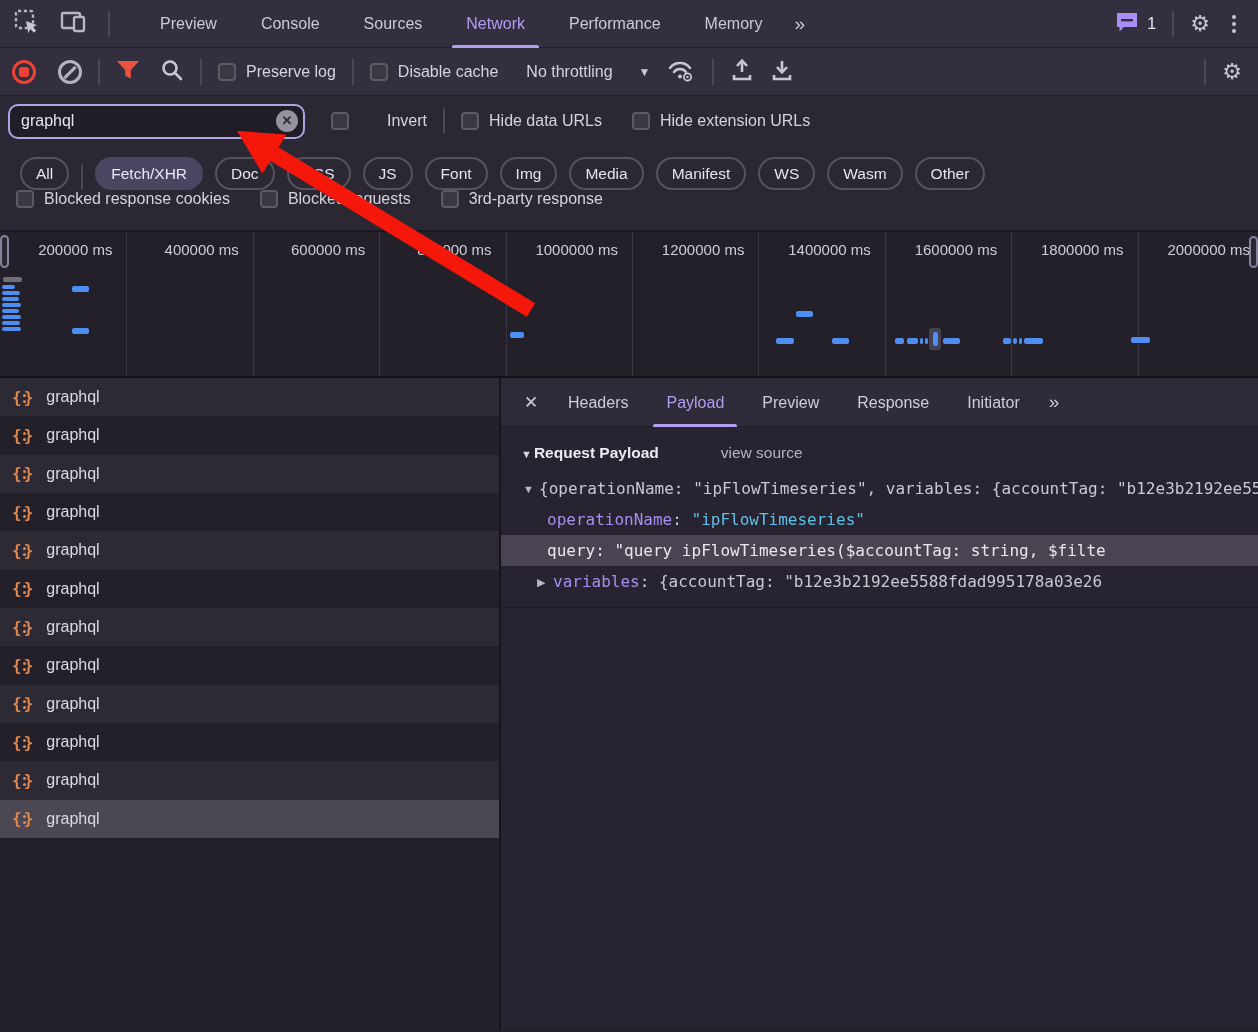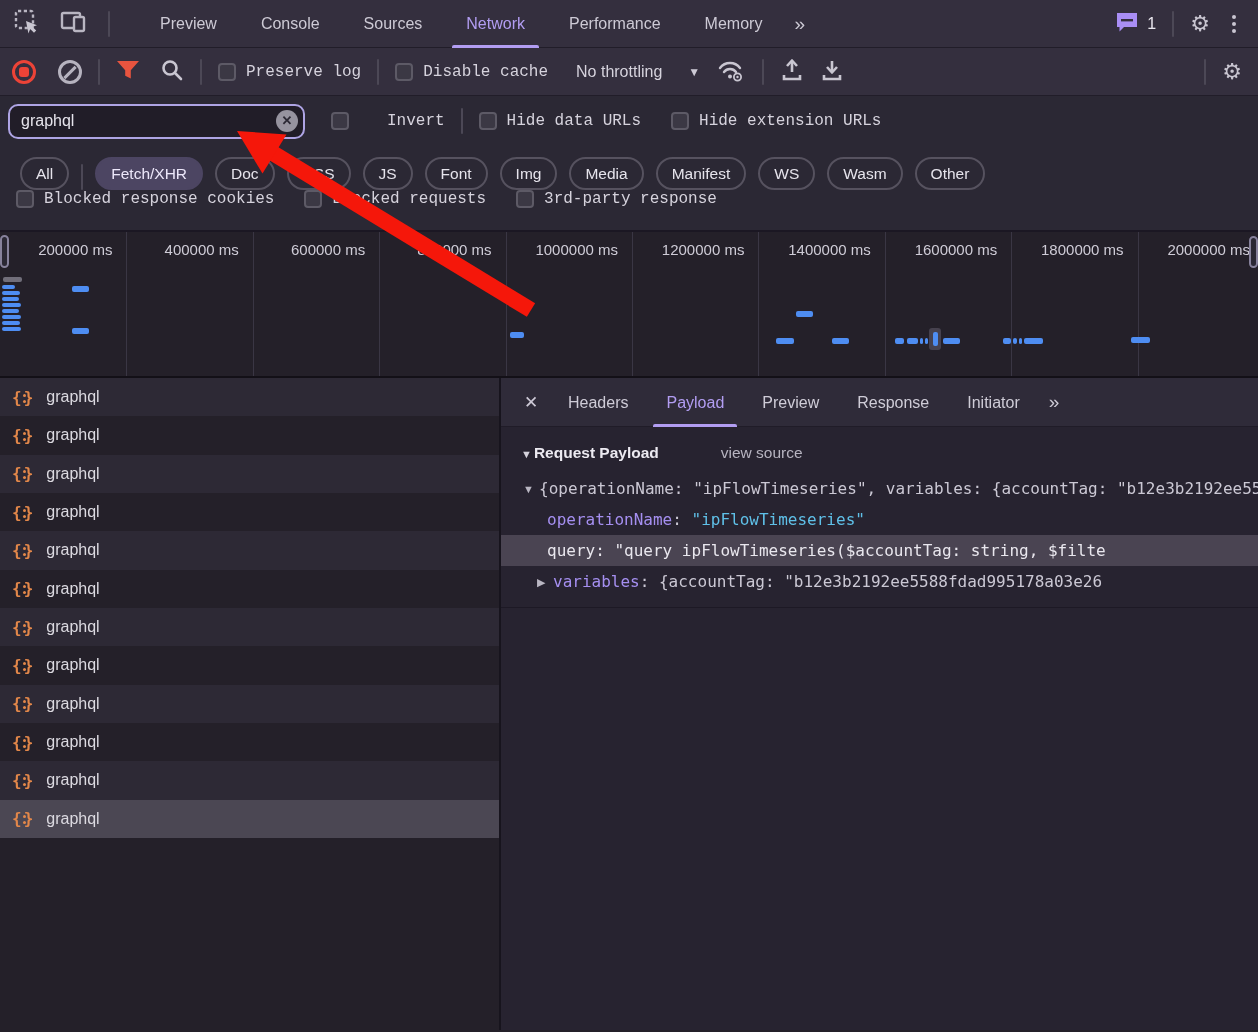--- a/index.html
+++ b/index.html
@@ -23,21 +23,21 @@
   .kebab{display:inline-flex;flex-direction:column;gap:3px;padding:2px 6px;}
   .kebab i{width:4px;height:4px;border-radius:50%;background:#c9c6d1;}
   .gear{font-size:22px;color:#c9c6d1;line-height:1;}
   .more-chevron{color:#cdcad5;font-size:19px;padding:0 10px;line-height:48px;}
   
   .toolbar{height:48px;background:#342f3e;border-bottom:1px solid #211d29;display:flex;align-items:center;gap:16px;padding:0 16px 0 12px;}
   .rec{width:24px;height:24px;border:3px solid var(--record_red);border-radius:50%;position:relative;flex:none;}
   .rec::after{content:"";position:absolute;left:50%;top:50%;width:10px;height:10px;margin:-5px 0 0 -5px;background:var(--record_red);border-radius:3px;}
   .clear-ic{width:24px;height:24px;border:3px solid #b6b3bf;border-radius:50%;position:relative;flex:none;}
   .clear-ic::after{content:"";position:absolute;left:1px;top:8px;width:16px;height:3px;background:#b6b3bf;transform:rotate(-45deg);}
-  .cbrow{display:flex;align-items:center;gap:10px;font-family:Liberation Mono, monospace;}
+  .cbrow{display:flex;align-items:center;gap:10px;}
   .cb{width:18px;height:18px;border-radius:4px;background:#3b3844;border:2px solid #5d5a66;flex:none;}
   .lbl{font-size:16px;color:#d6d3dd;white-space:nowrap;}
   .throttle{display:flex;align-items:center;gap:26px;margin-left:12px;}
   .caret{color:#cdcad5;font-size:12px;}
   .spacer{flex:1;}
   
   .filterrow{height:50px;background:#2b2834;display:flex;align-items:center;gap:16px;padding:0 12px 0 8px;}
   .filter-box{position:relative;width:297px;height:35px;flex:none;}
   .filter-box input{width:100%;height:100%;background:#211d28;border:2px solid #aea4e4;border-radius:10px;color:#e6e4ec;font-size:16px;font-family:"Liberation Sans",sans-serif;padding:0 38px 0 11px;outline:none;}
   .filter-clear{position:absolute;right:7px;top:50%;transform:translateY(-50%);width:22px;height:22px;border-radius:50%;background:#96939f;color:#2b2834;font-size:13px;line-height:22px;text-align:center;font-weight:bold;}

